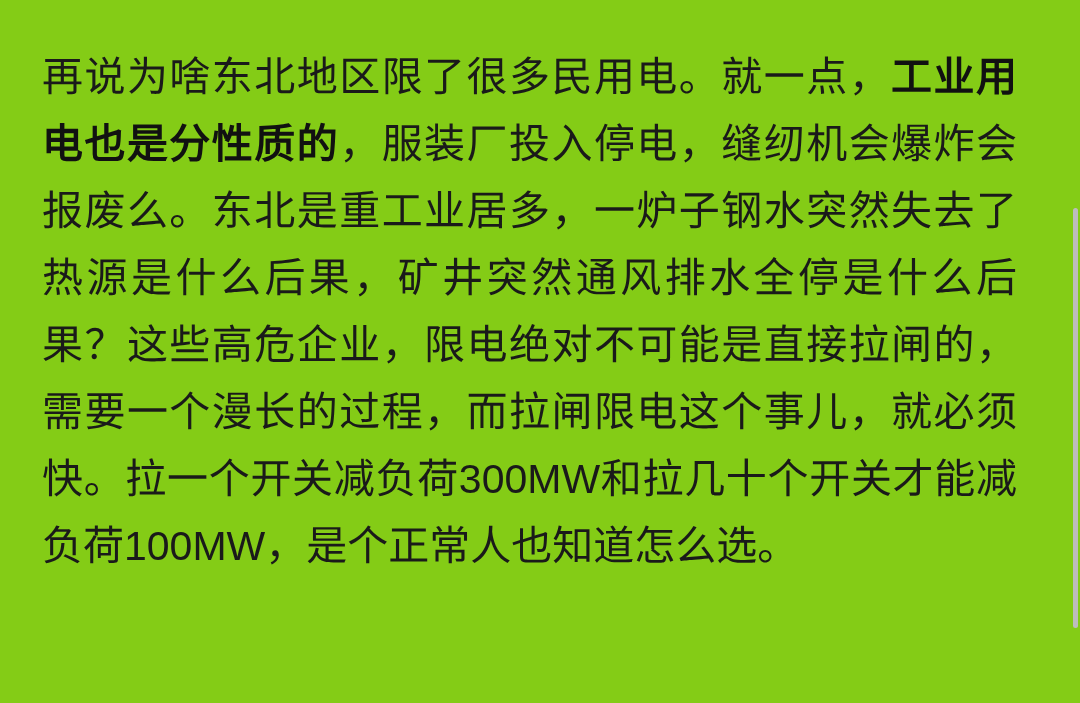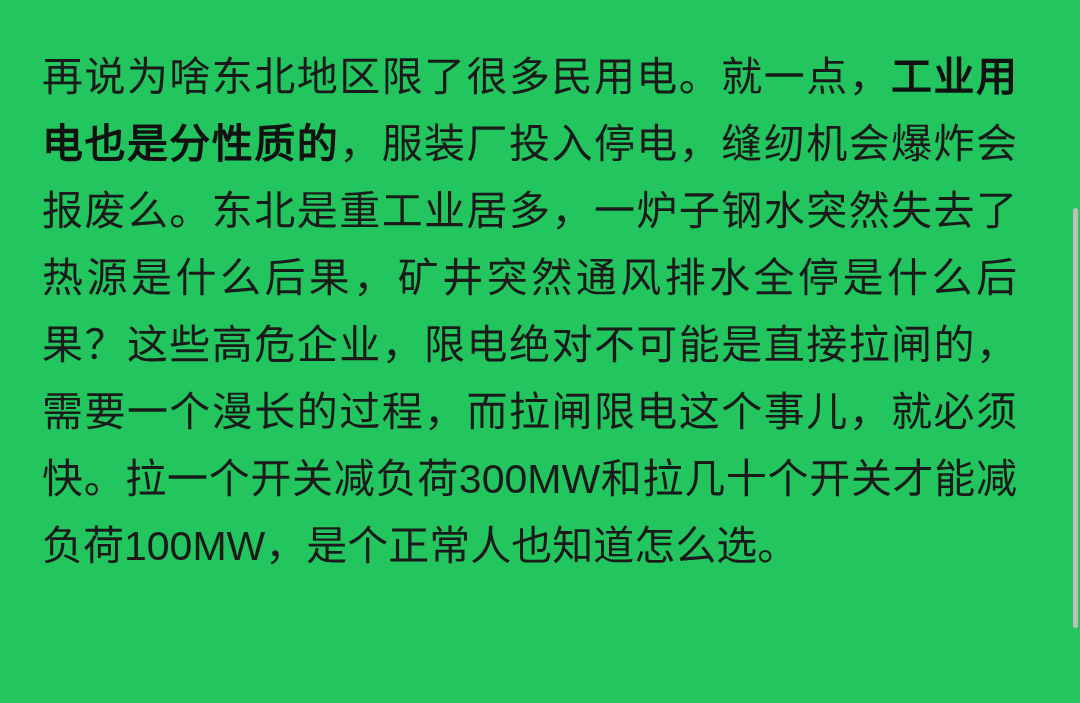--- a/index.html
+++ b/index.html
@@ -13,21 +13,21 @@
     font-family: "Liberation Sans", "DejaVu Sans", sans-serif;
     overflow: hidden;
     position: relative;
   }
   .page {
     position: absolute;
     left: 0;
     top: 0;
     width: 1080px;
     height: 703px;
-    background: #22c55e;
+    background: #84cc16;
     box-sizing: border-box;
   }
   .content {
     position: absolute;
     left: 42px;
     top: 44px;
     width: 975px;
   }
   .paragraph {
     font-size: 41px;

